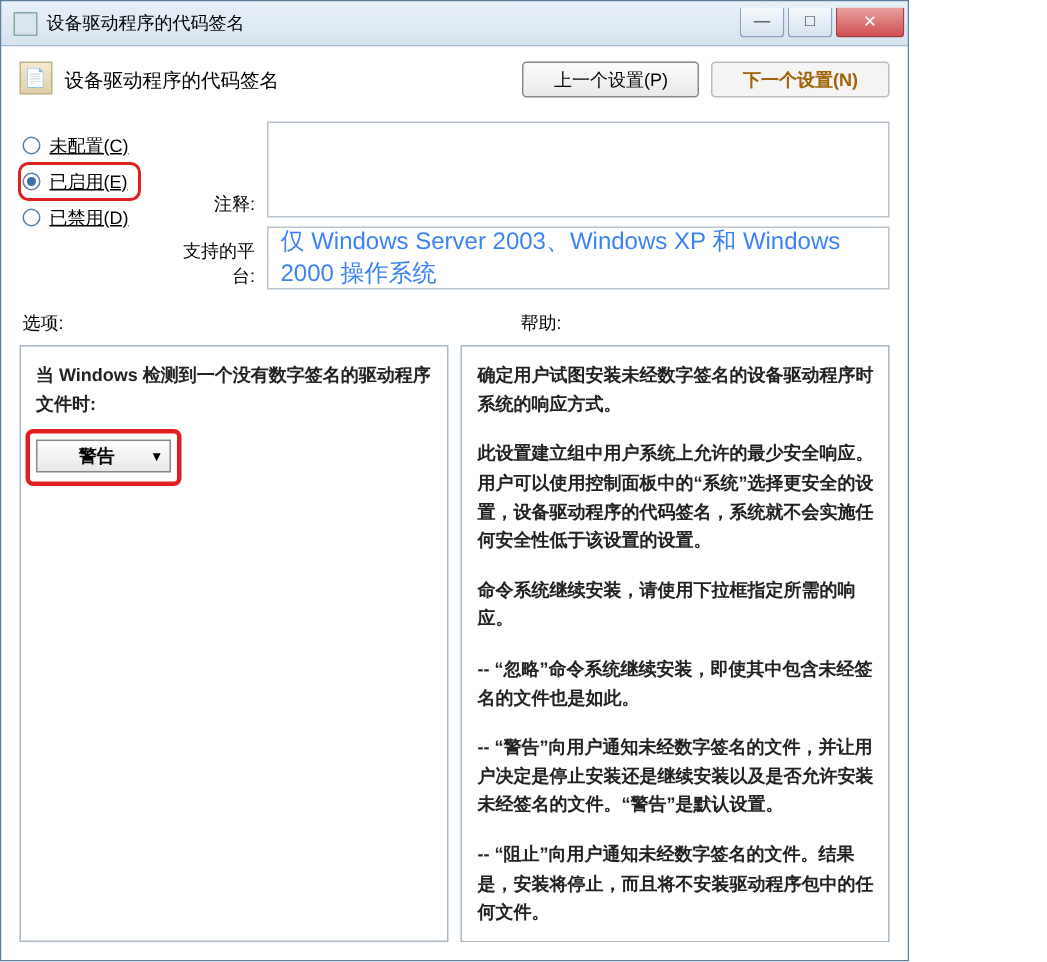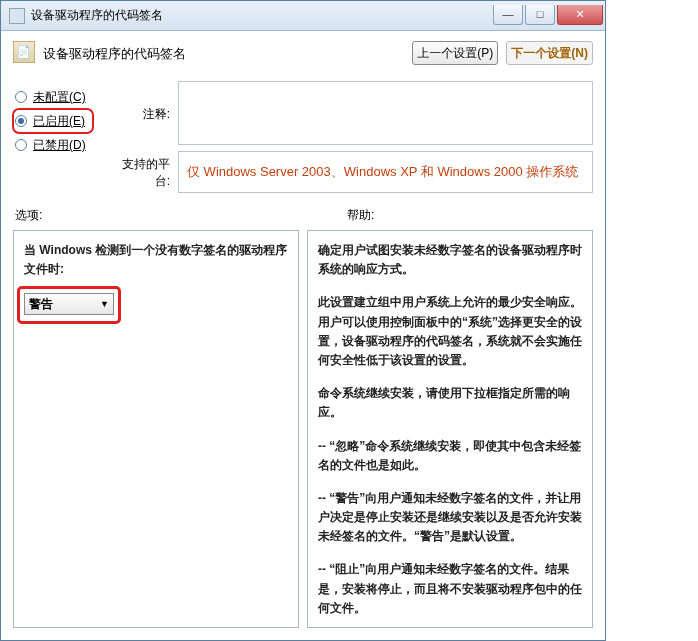--- a/index.html
+++ b/index.html
@@ -9,43 +9,43 @@
 .titlebar .icon { width: 16px; height: 16px; margin: 0 6px 0 8px; background: #d8e4f0; border: 1px solid #8aa; }
 .titlebar .title { flex: 1; font-size: 12px; color: #000; }
 .winbtns { display: flex; height: 22px; margin-right: 2px; }
 .winbtn { width: 30px; height: 20px; margin-left: 2px; display: flex; align-items: center; justify-content: center; font-size: 11px; color: #333; border: 1px solid #8aa0c0; border-top: none; border-radius: 0 0 3px 3px; background: linear-gradient(#f4f8fc, #d8e4f0); }
 .winbtn.close { width: 46px; background: linear-gradient(#e9a0a0, #d05050); color: #fff; border-color: #a04040; }
 .content { flex: 1; padding: 10px 12px 12px 12px; display: flex; flex-direction: column; overflow: hidden; background: #fff; }
 .header-row { display: flex; align-items: flex-start; margin-bottom: 10px; }
 .header-icon { width: 22px; height: 22px; background: linear-gradient(#f4e8d0, #e0d0a8); border: 1px solid #c0b080; display: flex; align-items: center; justify-content: center; font-size: 12px; margin-right: 8px; }
 .header-title { flex: 1; font-size: 13px; padding-top: 4px; }
 .header-btns { display: flex; gap: 8px; }
-.btn { height: 24px; padding: 0 4px; font-size: 12px; border: 1px solid #888; border-radius: 3px; background: linear-gradient(#fdfdfd, #e8e8e8); display: inline-flex; align-items: center; justify-content: center; }
+.btn { height: 24px; padding: 0 20px; font-size: 12px; border: 1px solid #888; border-radius: 3px; background: linear-gradient(#fdfdfd, #e8e8e8); display: inline-flex; align-items: center; justify-content: center; }
 .btn.disabled { color: #a16207; border-color: #bbb; background: #f4f4f4; font-weight: bold; }
 .mid { display: flex; margin-top: 6px; }
 .left-col { width: 95px; }
 .radio-group { margin-top: 4px; }
 .radio-row { display: flex; align-items: center; height: 24px; padding-left: 2px; text-decoration: underline; }
 .radio-circle { width: 12px; height: 12px; border-radius: 50%; border: 1px solid #5a7fa0; margin-right: 6px; display: flex; align-items: center; justify-content: center; background: #fff; }
 .radio-circle .dot { width: 6px; height: 6px; border-radius: 50%; background: #3a6ea5; }
 .radio-row.sel { outline: 2px solid #e02020; outline-offset: -1px; border-radius: 6px; padding-right:8px; width:80px; }
 .right-col { flex: 1; display: flex; flex-direction: column; gap: 6px; }
-.field-row { display: flex; align-items: center; }
+.field-row { display: flex; align-items: flex-end; }
 .field-label { width: 70px; text-align: right; padding-right: 8px; padding-top: 2px; }
 .textarea { flex: 1; height: 64px; border: 1px solid #b8c4d0; background: #fff; resize: none; font-family: inherit; font-size: 12px; padding: 2px; }
-.platform-box { flex: 1; border: 1px solid #b8c4d0; background: #fff; padding: 6px 8px; height: 42px; font-size: 13px; color: #c2410c; display:flex; align-items:center; }
+.platform-box { flex: 1; border: 1px solid #b8c4d0; background: #fff; padding: 6px 8px; height: 42px; font-size: 16px; color: #3b82f6; display:flex; align-items:center; }
 .section-labels { display: flex; margin-top: 14px; align-items: center; }
 .section-labels .lab1 { width: 334px; padding-left: 2px; }
 .split { display: flex; gap: 8px; margin-top: 6px; flex: 1; min-height: 0; }
 .panel { flex: 1; border: 1px solid #a8b8c8; background: #fff; padding: 10px; overflow: auto; font-weight: bold; }
 .panel p { margin-bottom: 14px; line-height: 1.6; font-size: 12px; color: #222; }
 .combo-wrap { position: relative; width: 94px; }
 .combo-highlight { position: absolute; top: -7px; left: -7px; width: 104px; height: 38px; border: 3px solid #e02020; border-radius: 5px; pointer-events: none; }
 .combo { width: 90px; height: 22px; border: 1px solid #888; background: linear-gradient(#fdfdfd, #e8e8e8); display: flex; align-items: center; padding: 0 4px; font-size: 12px; }
-.combo .txt { flex: 1; }
+.combo .txt { flex: 1; text-align: center; }
 .combo .arrow { font-size: 9px; }
 </style>
 </head>
 <body>
 
 <div class="window">
   <div class="titlebar">
     <div class="icon"></div>
     <div class="title">设备驱动程序的代码签名</div>
     <div class="winbtns">

